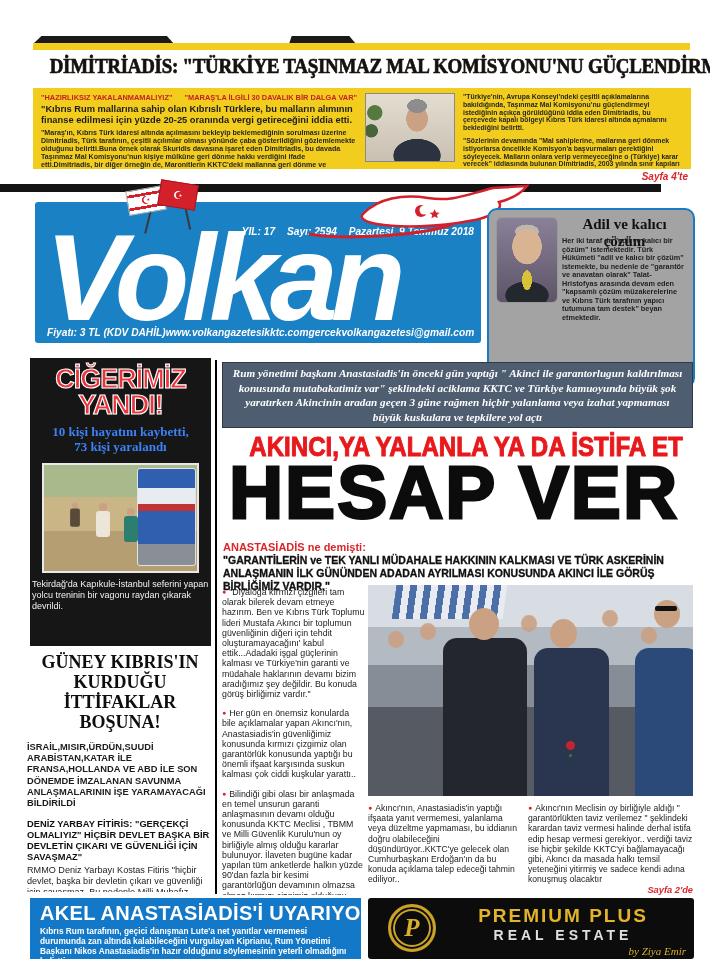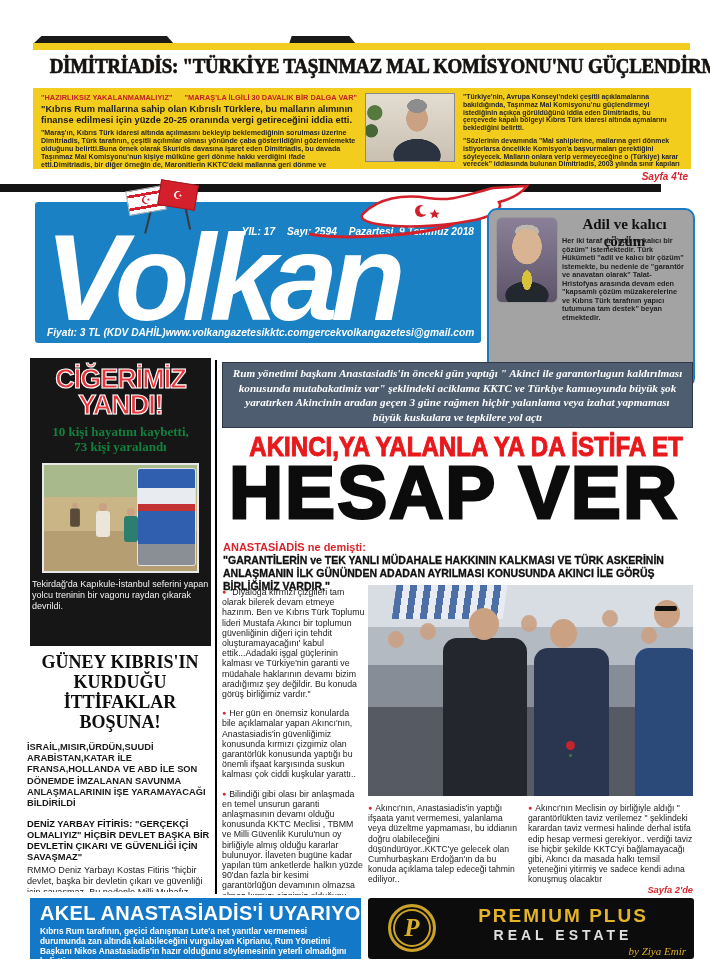--- a/index.html
+++ b/index.html
@@ -72,21 +72,21 @@
   .card-body{position:absolute;left:73px;top:27px;right:6px;height:86px;overflow:hidden;margin:0;
         font-size:7.3px;line-height:1.17;color:#222;font-weight:bold;}
   .card-footer{position:absolute;left:4px;right:12px;bottom:3px;margin:0;text-align:left;
         font-family:"Liberation Serif",serif;font-weight:bold;font-size:11.3px;color:#0d0d0d;}
 
   
   .crash{position:absolute;left:30px;top:358px;width:181px;height:288px;background:#161616;
          padding:9px 0;box-sizing:border-box;text-align:center;}
   .crash-t{margin:0;font-size:27px;font-weight:bold;color:#e8353c;line-height:.95;letter-spacing:-1px;
          -webkit-text-stroke:1.1px #fff;}
-  .crash-sub{margin:7px 0 0;font-family:"Liberation Serif",serif;font-weight:bold;color:#15803d;
+  .crash-sub{margin:7px 0 0;font-family:"Liberation Serif",serif;font-weight:bold;color:#3b82f6;
          font-size:13px;line-height:1.15;white-space:pre-line;}
   .crash-photo{position:relative;margin:8px auto 0;width:157px;height:110px;border:2px solid #e8e8e8;
          box-sizing:border-box;overflow:hidden;background:
          linear-gradient(180deg,#a8b98c 0 30%,#c9b586 30% 62%,#b59f72 62%);}
   .train{position:absolute;right:1px;top:3px;width:37%;height:90%;border:1px solid #dfe3e8;border-radius:3px;
          background:linear-gradient(180deg,#2f5fae 0 20%,#e8ecf0 20% 36%,#c23333 36% 44%,#2f5fae 44% 78%,#8a8f96 78%);}
   .pers{position:absolute;width:14px;height:40px;}
   .pers .head{position:absolute;left:3px;top:0;width:8px;height:8px;border-radius:50%;background:#caa183;}
   .pers .body{position:absolute;left:0;top:8px;width:14px;height:26px;border-radius:3px;}
   .p1{left:34%;top:36%;} .p1 .body{background:#ece6da;}

